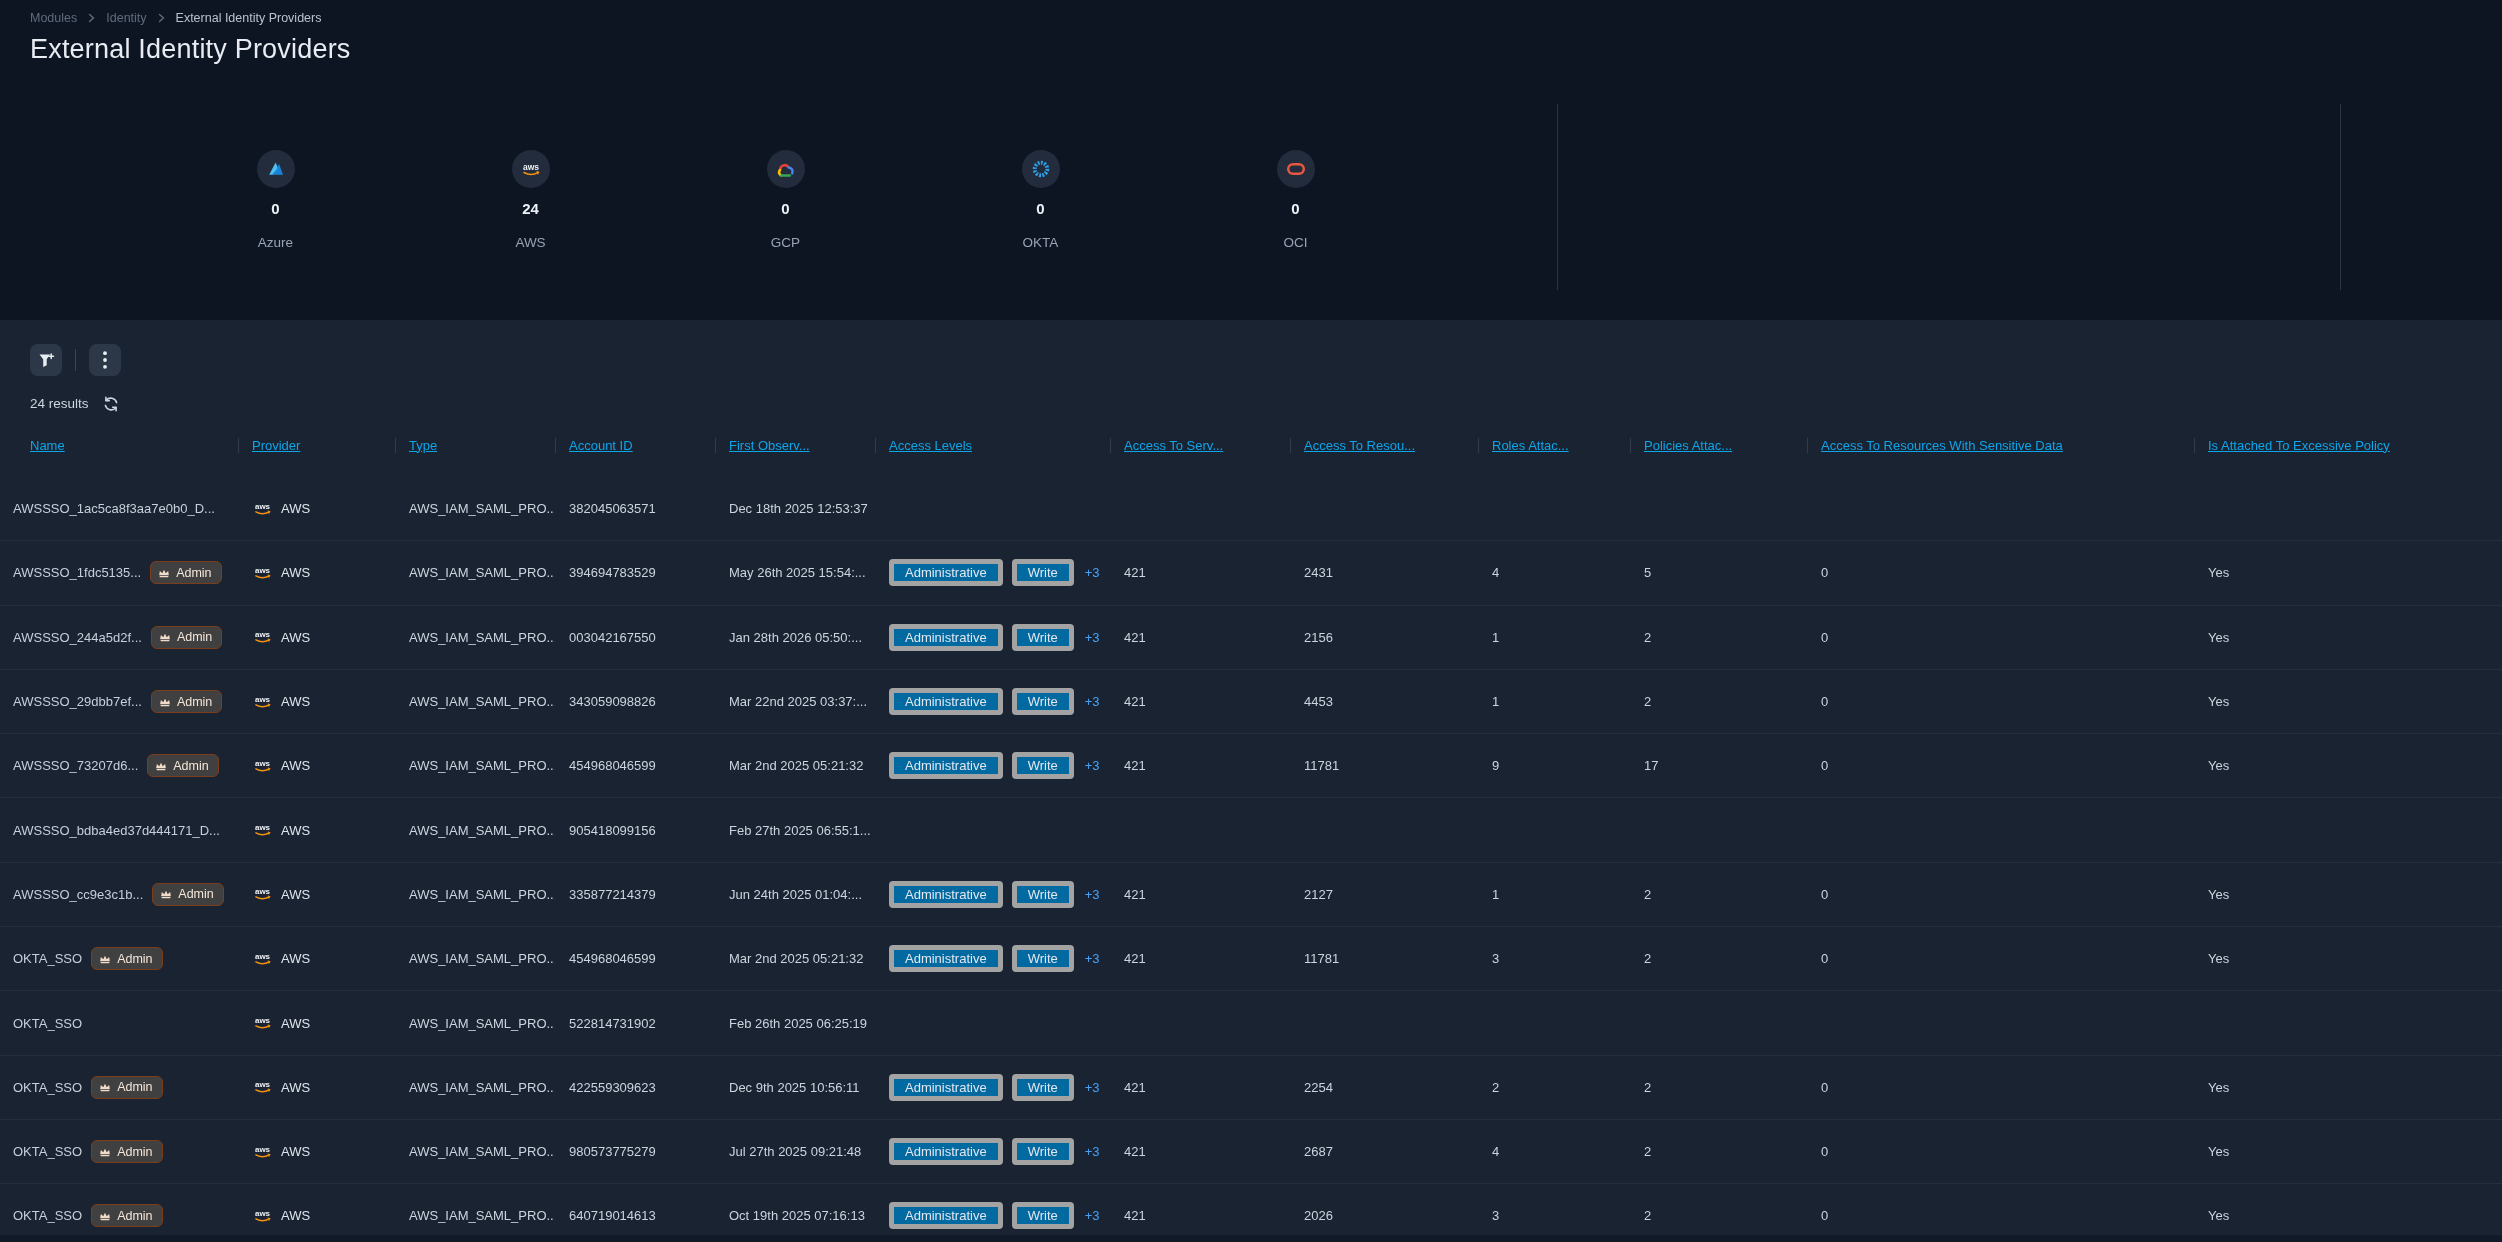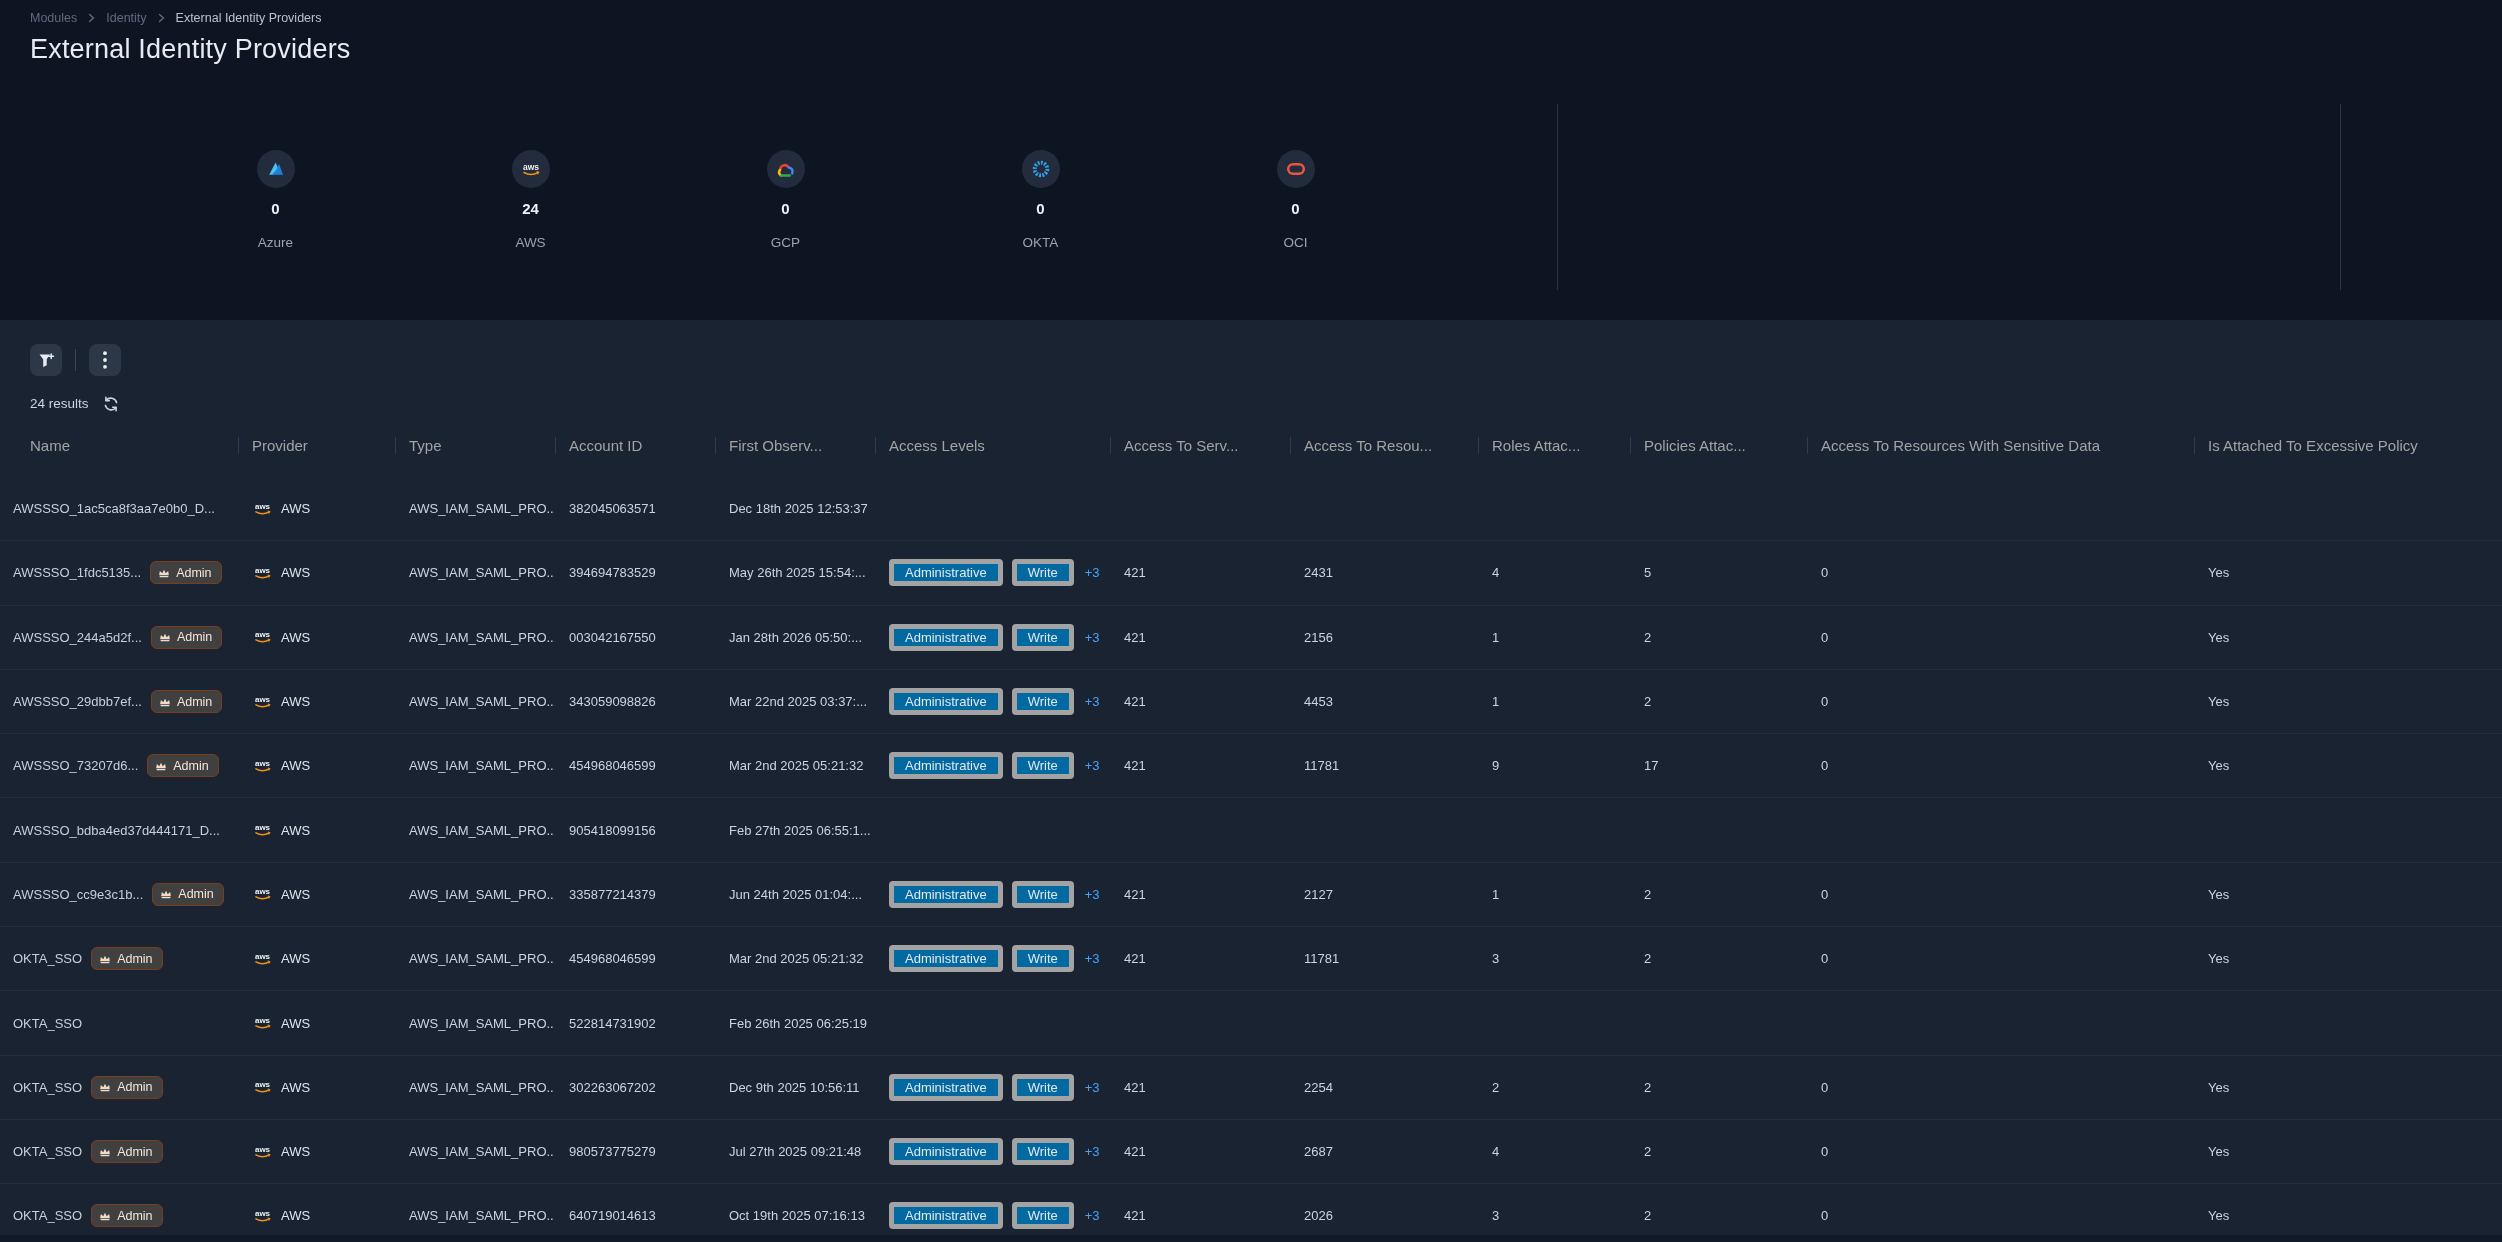--- a/index.html
+++ b/index.html
@@ -36,21 +36,21 @@
   
   .table-section { position:absolute; top:320px; left:0; width:100%; height:922px; background:#1a2332; }
   .toolbar { position:absolute; top:24px; left:30px; display:flex; align-items:center; }
   .tool-btn { width:32px; height:32px; border-radius:8px; background:#2c3848; border:none; display:flex; align-items:center; justify-content:center; cursor:pointer; }
   .tool-sep { width:1px; height:22px; background:#38445a; margin:0 13px; }
   .results-line { position:absolute; top:76px; left:30px; display:flex; gap:14px; font-size:13.5px; color:#cdd5df; }
   .refresh-btn { background:none; border:none; cursor:pointer; display:flex; padding:0; }
 
   .grid { display:grid; grid-template-columns:238px 157px 160px 160px 160px 235px 180px 188px 152px 177px 387px 1fr; }
   .thead { position:absolute; top:104px; left:0; right:0; height:42px; align-items:center; }
-  .th { font-size:15px; color:#a3a3a3; padding-left:14px; position:relative; white-space:nowrap; overflow:hidden; cursor:pointer; }
+  .th { font-size:13px; color:#0ea5e9; padding-left:14px; position:relative; white-space:nowrap; overflow:hidden; cursor:pointer;text-decoration:underline; }
   .th:first-child { padding-left:30px; }
   .th:not(:first-child)::before { content:""; position:absolute; left:0; top:50%; transform:translateY(-50%); width:1px; height:18px; background:#303b4d; }
 
   .rows { position:absolute; top:157px; left:0; right:0; bottom:0; overflow:hidden; }
   .trow { height:64.3px; align-items:center; border-bottom:1px solid #242e3d; font-size:13px; color:#ccd4de; }
   .cell { padding-left:14px; white-space:nowrap; overflow:hidden; }
   .cell-name { padding-left:13px; display:flex; align-items:center; gap:9px; color:#c7cfdb; }
   .cell-provider { display:flex; align-items:center; gap:8px; color:#dfe5ed; }
   .admin-badge { display:inline-flex; align-items:center; gap:6px; height:23px; padding:0 9px 0 7px; background:#404040; border:1px solid #7c3d1a; border-radius:6px; color:#f3e6da; font-size:12.5px; flex:none; }
   .chips { display:flex; align-items:center; gap:9px; }
@@ -491,21 +491,21 @@
     </div>
     <div class="cell cell-provider">
       <svg width="21" height="16" viewBox="0 0 22 17">
               <text x="11" y="9" text-anchor="middle" font-size="8.5" font-weight="bold" fill="#eef2f7" font-family="Liberation Sans, sans-serif">aws</text>
               <path d="M4 11.5 Q11 15.5 18 11.5" stroke="#f29111" stroke-width="1.5" fill="none" stroke-linecap="round"></path>
               <path d="M17 10.6 L18.8 11.3 L17.7 12.9" stroke="#f29111" stroke-width="1.1" fill="none" stroke-linecap="round"></path>
             </svg>
       <span>AWS</span>
     </div>
     <div class="cell">AWS_IAM_SAML_PRO...</div>
-    <div class="cell">302263067202</div>
+    <div class="cell">422559309623</div>
     <div class="cell">Dec 9th 2025 10:56:11</div>
     <div class="cell chips">
       <span class="chip">Administrative</span>
       <span class="chip">Write</span>
       <span class="more-chip">+3</span>
     </div>
     <div class="cell">421</div>
     <div class="cell">2254</div>
     <div class="cell">2</div>
     <div class="cell">2</div>

